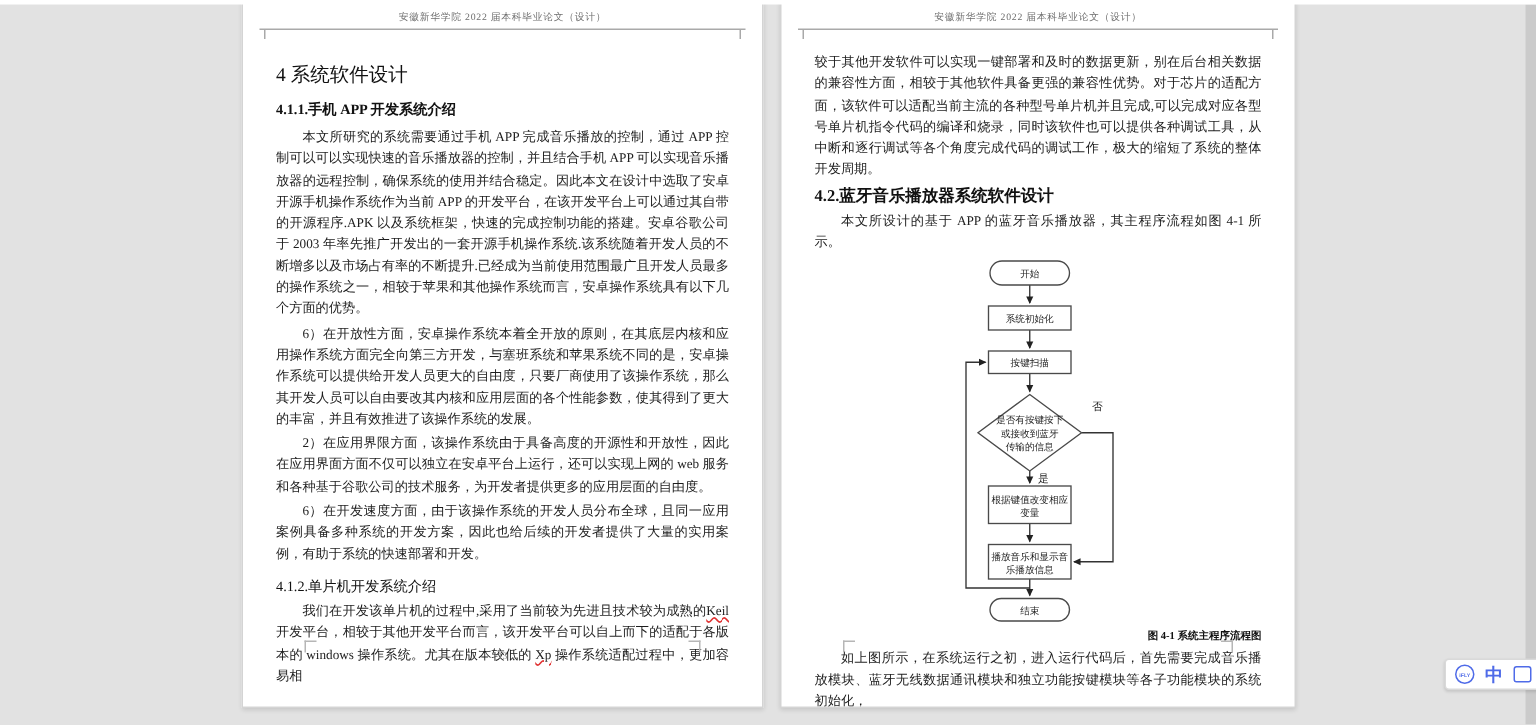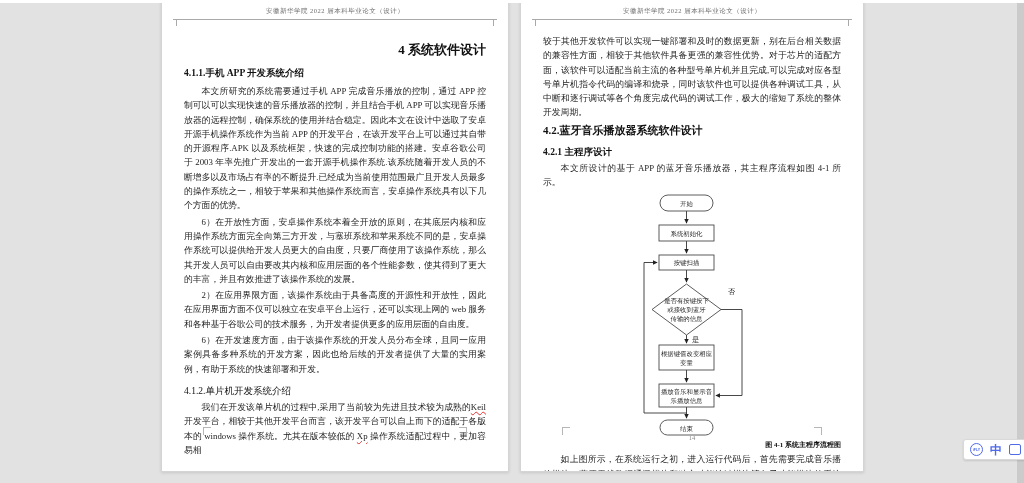--- a/index.html
+++ b/index.html
@@ -33,22 +33,22 @@
   }
   .header-rule {
     position:relative; margin:3px -11px 0 -11px;
     border-bottom:1px solid #a9a9a9; height:1px;
   }
   .header-tick { position:absolute; top:1px; width:1px; height:6px; background:#a9a9a9; }
   .header-tick.left  { left:3px; }
   .header-tick.right { right:3px; }
 
   .chap-title {
-    margin-top:21px; text-align:right;
-    font-size:13px; font-weight:bold; color:#111;
+    margin-top:21px; text-align:left;
+    font-size:13px; font-weight:normal; color:#111;
   }
   .h-major { margin-top:15px; font-size:10.5px; font-weight:bold; color:#111; }
   .h-minor { margin-top:8px;  font-size:9.5px;  font-weight:bold; color:#111; }
   .h-sub   { margin-top:9px;  font-size:9.5px;  font-weight:normal; color:#111; }
 
   p.body-text {
     margin-top:4px; font-size:8.8px; line-height:14.3px;
     color:#1d1d1d; text-align:justify; text-indent:2em;
     word-break:break-all;
   }
@@ -132,21 +132,20 @@
 
 <div class="page page-right">
   <div class="doc-header">安徽新华学院 2022 届本科毕业论文（设计）</div>
   <div class="header-rule">
     <div class="header-tick left"></div>
     <div class="header-tick right"></div>
   </div>
 
   <p class="body-text no-indent" style="margin-top:14px">较于其他开发软件可以实现一键部署和及时的数据更新，别在后台相关数据的兼容性方面，相较于其他软件具备更强的兼容性优势。对于芯片的适配方面，该软件可以适配当前主流的各种型号单片机并且完成,可以完成对应各型号单片机指令代码的编译和烧录，同时该软件也可以提供各种调试工具，从中断和逐行调试等各个角度完成代码的调试工作，极大的缩短了系统的整体开发周期。</p>
   <div class="h-major" style="margin-top:3px;font-size:11px">4.2.蓝牙音乐播放器系统软件设计</div>
-  <div class="h-minor">4.2.1 主程序设计</div>
   <p class="body-text tight">本文所设计的基于 APP 的蓝牙音乐播放器，其主程序流程如图 4-1 所示。</p>
 
   <svg class="flowchart" width="140" height="246" viewBox="0 0 140 246">
     <defs>
       <marker id="arr" viewBox="0 0 8 8" refX="6.5" refY="4" markerWidth="6" markerHeight="6" orient="auto-start-reverse">
         <path d="M0,0.5 L7.5,4 L0,7.5 z" fill="#222"></path>
       </marker>
     </defs>
 
     <line class="edge" x1="64.5" y1="20" x2="64.5" y2="32" marker-end="url(#arr)"></line>

